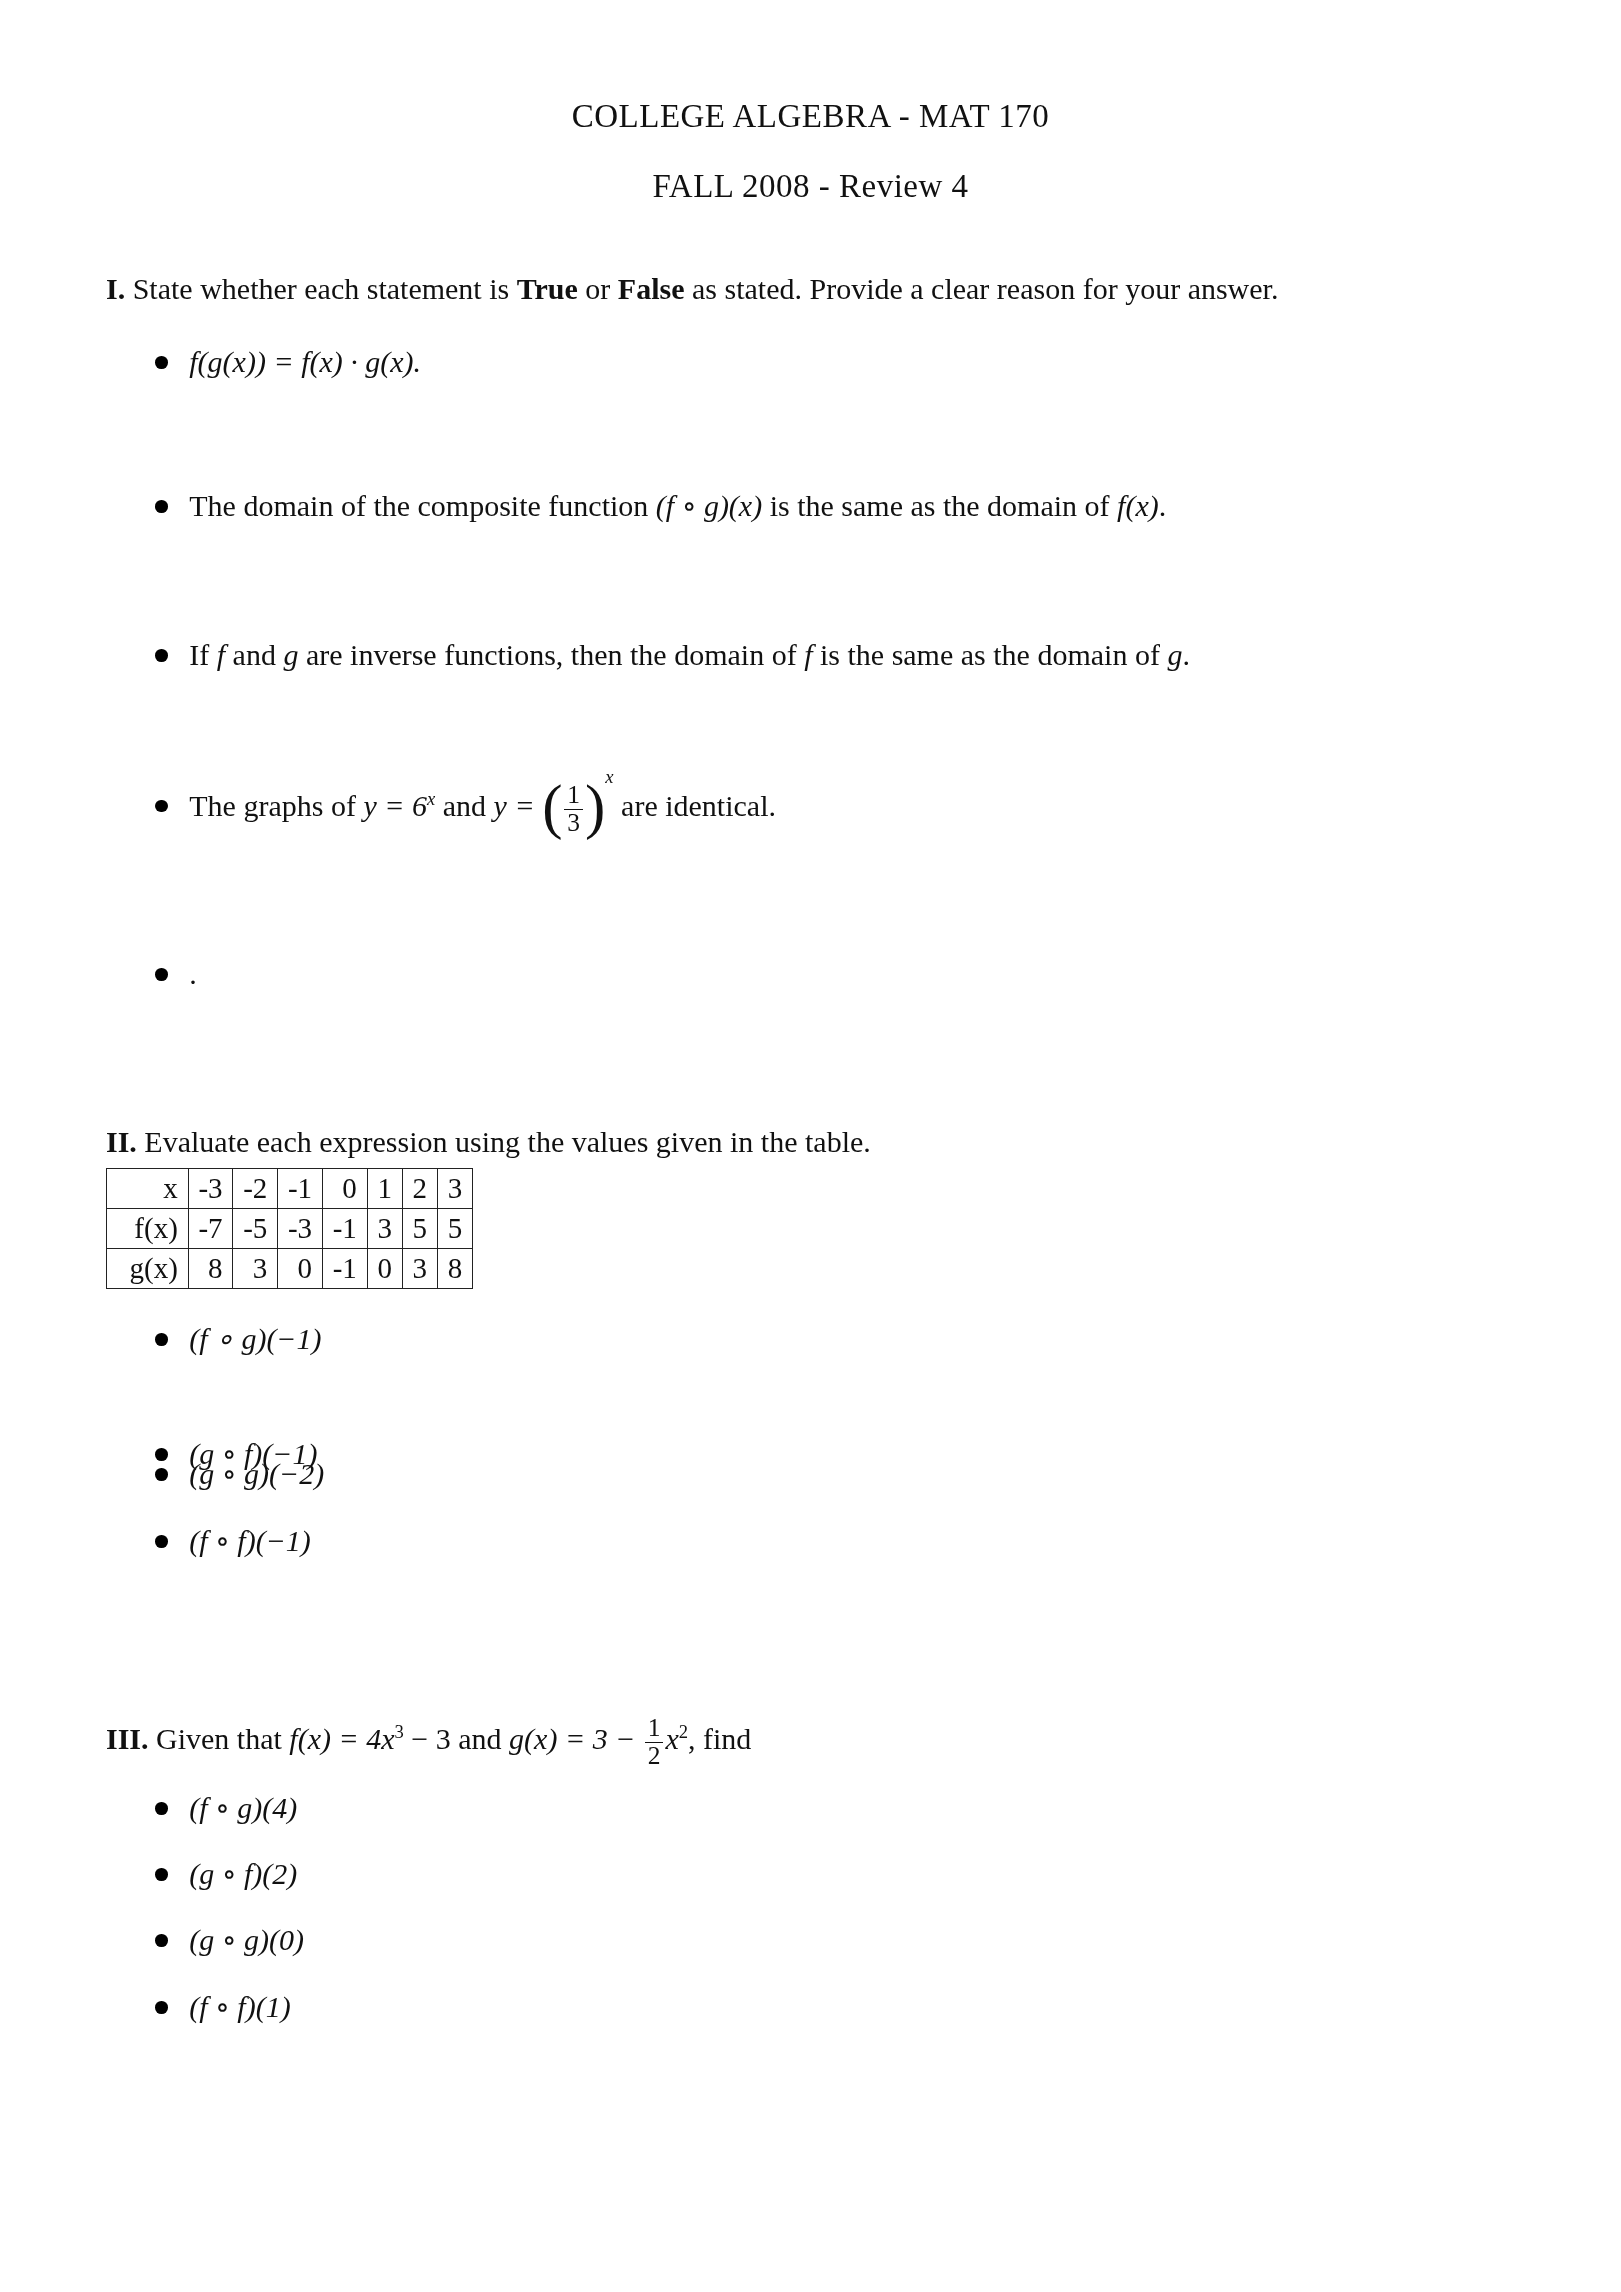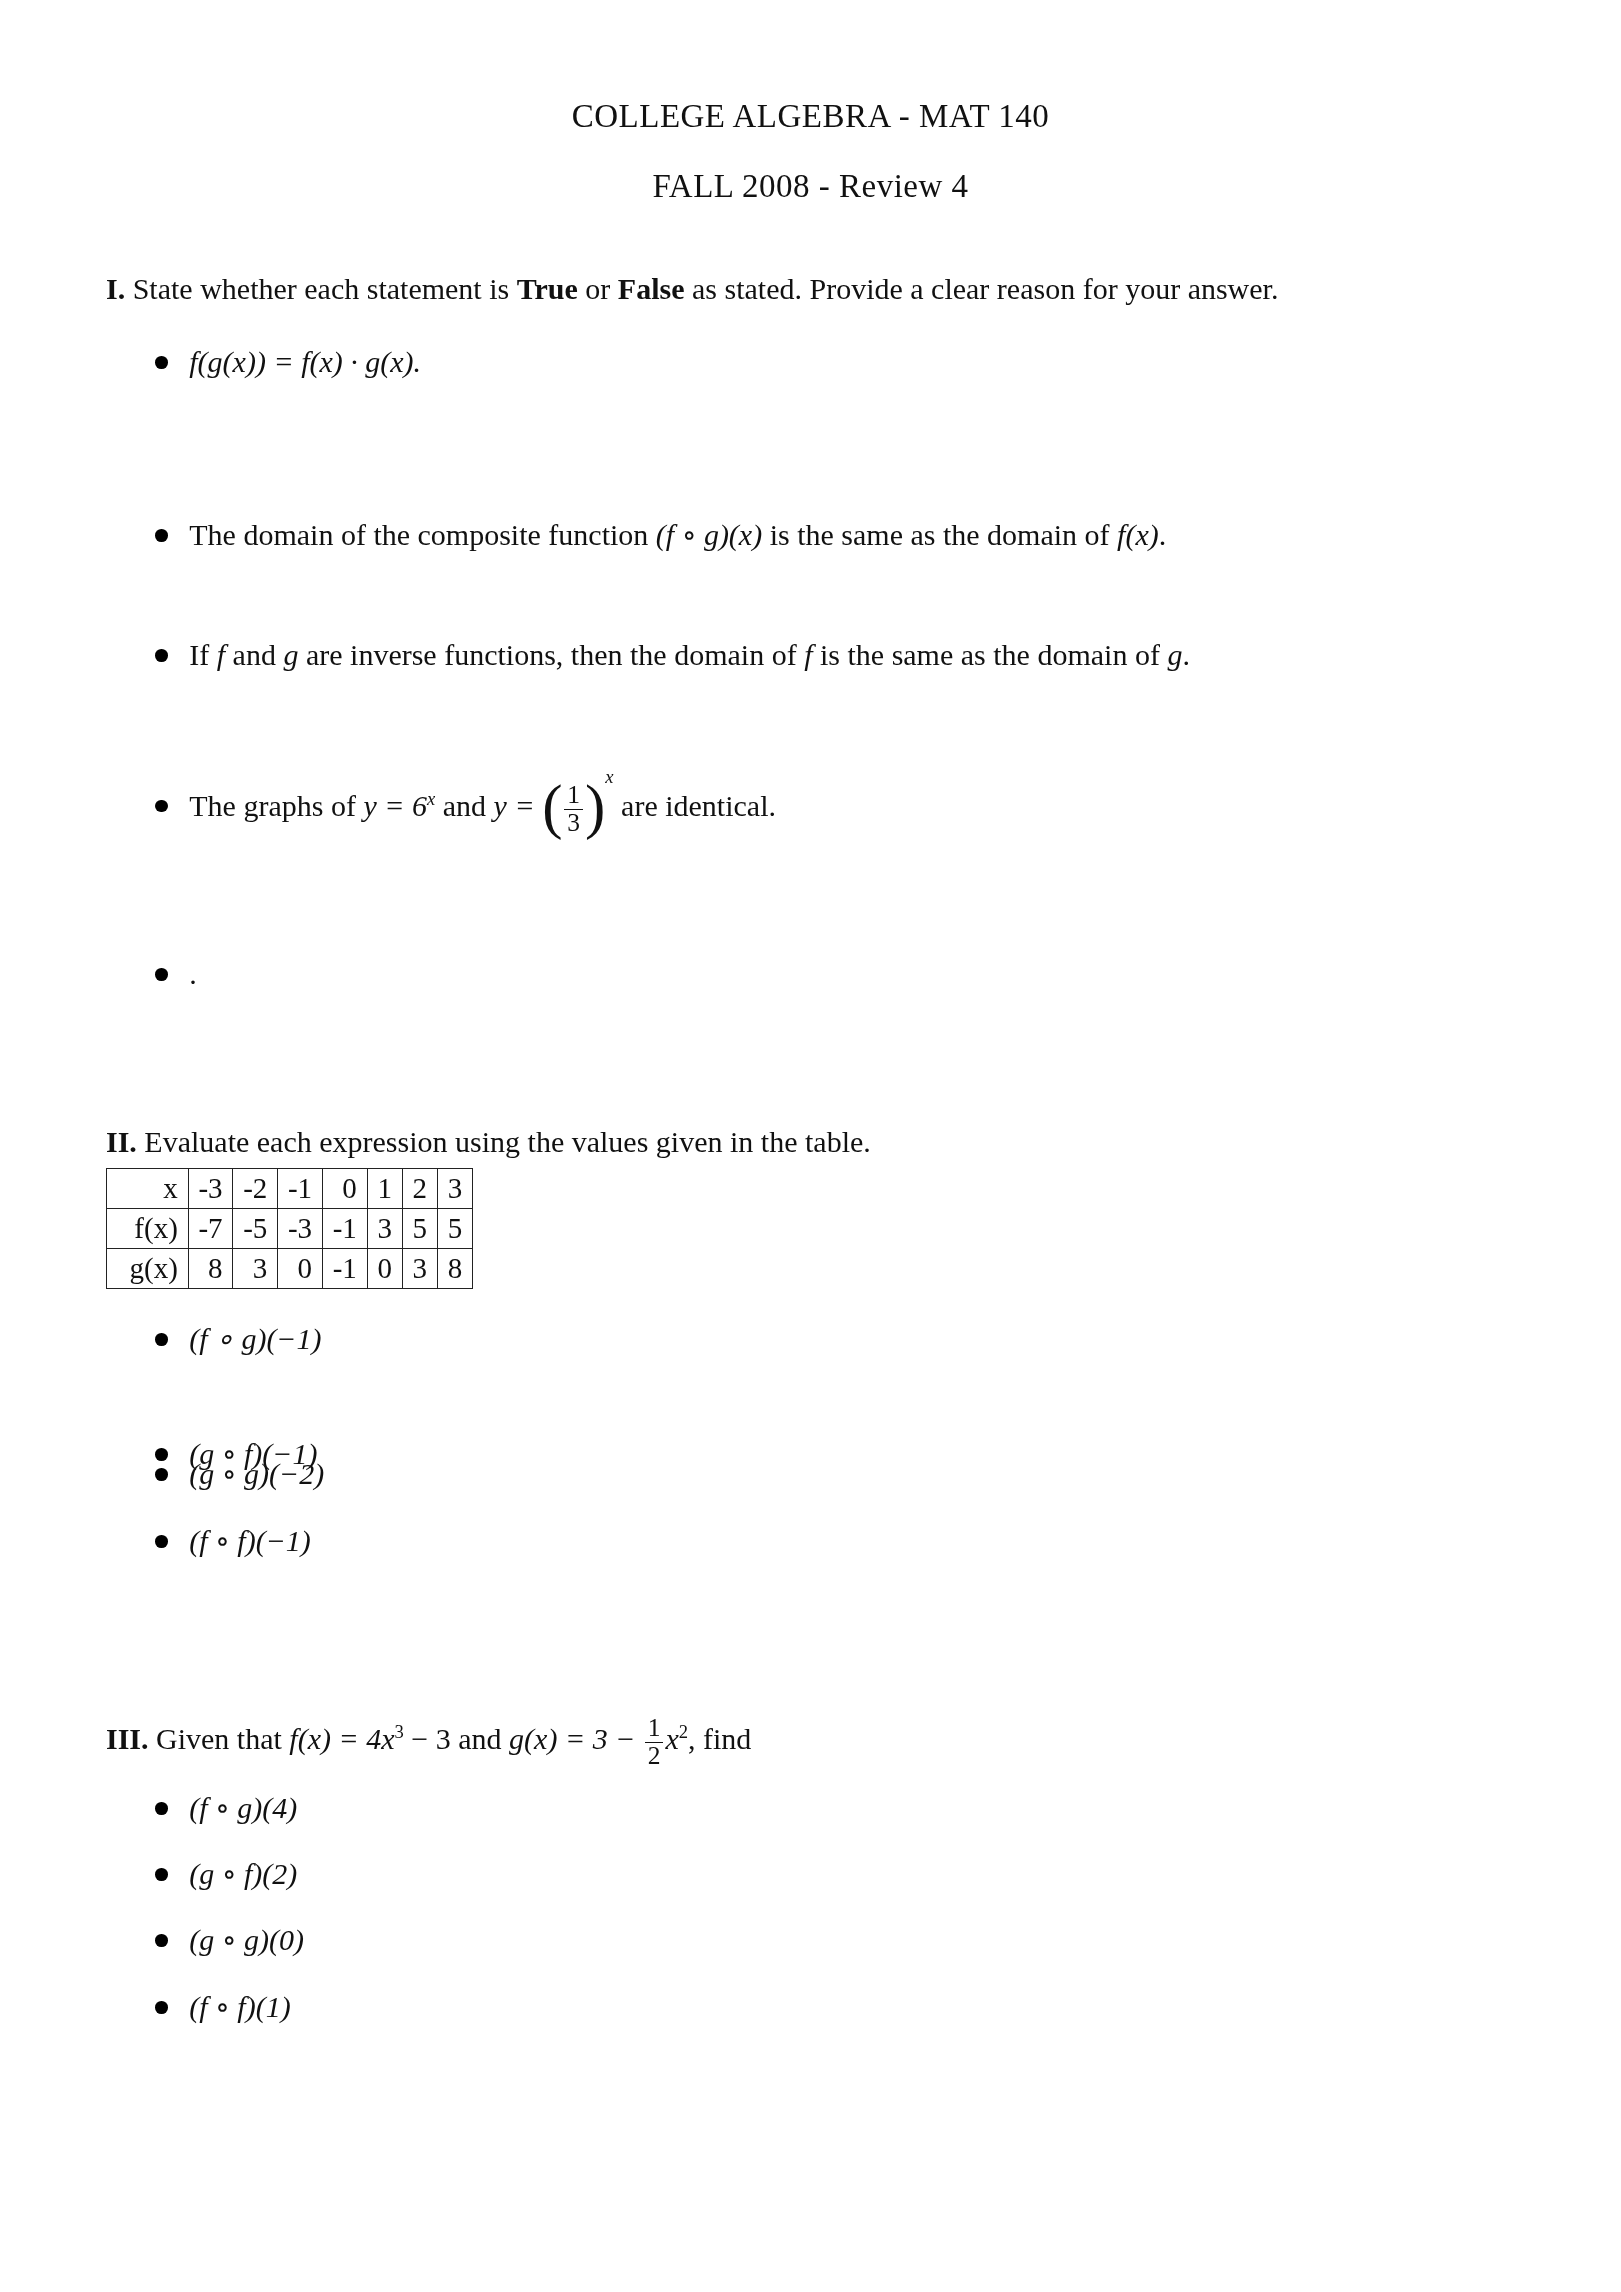--- a/index.html
+++ b/index.html
@@ -19,32 +19,32 @@
   .frac .num { border-bottom:1.5px solid #111; padding:0 2.9px; }
   .bigparen { font-size:61px; vertical-align:middle; font-weight:100; position:relative; top:-2px; }
   sup { font-size:18.6px; }
   table.vals { position:absolute; left:106px; top:1168px; border-collapse:collapse; font-size:29px; }
   table.vals td { border:1.5px solid #222; padding:0 9.8px; height:39px; text-align:right; line-height:37px; }
   table.vals td.hdr { width:61px; text-align:right; padding-right:9.8px; }
 </style>
 </head>
 <body>
 
-<div class="title t1">COLLEGE ALGEBRA - MAT 140</div>
+<div class="title t1">COLLEGE ALGEBRA - MAT 170</div>
 <div class="title t2">FALL 2008 - Review 4</div>
 
 <div class="sec" style="top:272px;font-family:Liberation Serif, serif;">
   <b>I.</b><span> State whether each statement is </span><b>True</b><span> or </span><b>False</b><span> as stated.  Provide a clear reason for your answer.</span>
 </div>
 
 <div class="bullet" style="top:345px;">
   <span class="dot"></span><span class="m">f(g(x)) = f(x) · g(x).</span>
 </div>
 
-<div class="bullet" style="top:517px;">
+<div class="bullet" style="top:488px;">
   <span class="dot"></span><span>The domain of the composite function </span><span class="m">(f ∘ g)(x)</span><span> is the same as the domain of </span><span class="m">f(x)</span><span>.</span>
 </div>
 
 <div class="bullet" style="top:638px;">
   <span class="dot"></span><span>If </span><span class="m">f</span><span> and </span><span class="m">g</span><span> are inverse functions, then the domain of </span><span class="m">f</span><span> is the same as the domain of </span><span class="m">g</span><span>.</span>
 </div>
 
 <div class="bullet" style="top:774px;">
   <span class="dot"></span><span>The graphs of </span><span class="m">y = 6</span><sup class="m">x</sup><span> and </span><span class="m">y = </span><span class="bigparen">(</span><span class="frac"><span class="num">1</span><span>3</span></span><span class="bigparen">)</span><sup class="m" style="position:relative;top:-21.6px;">x</sup><span> are identical.</span>
 </div>

